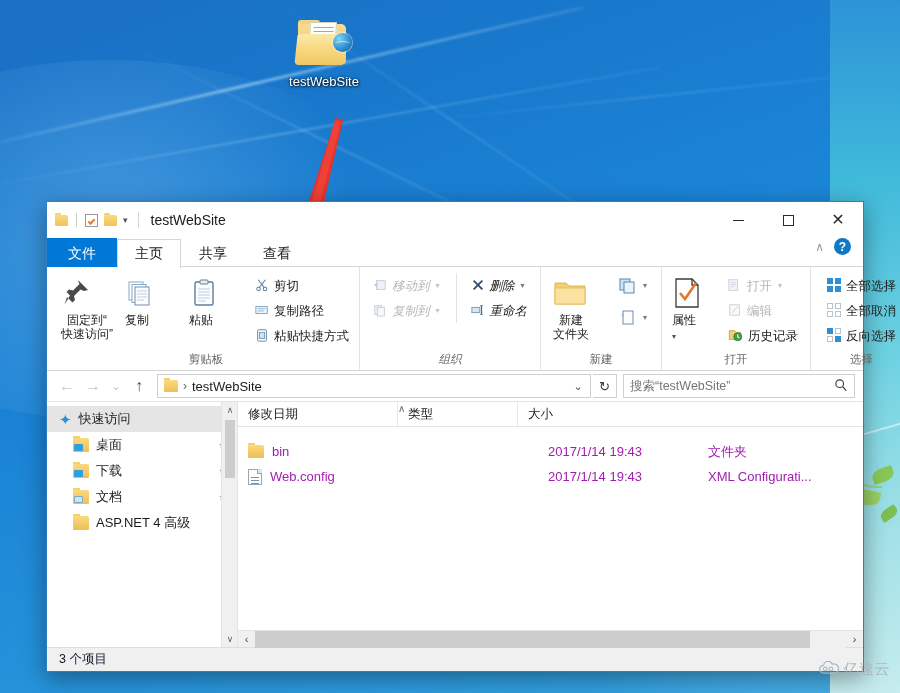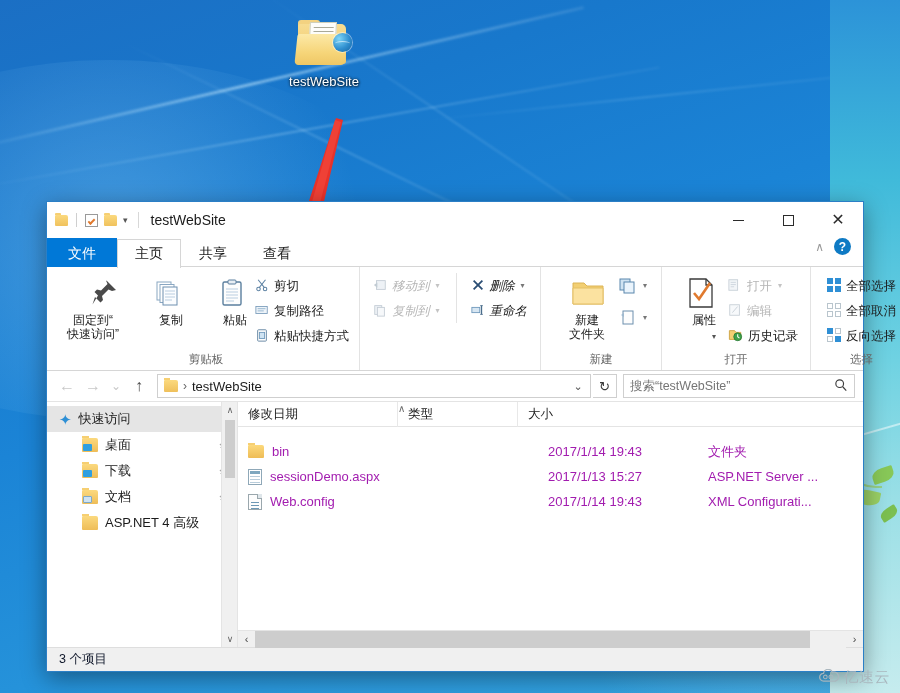--- a/index.html
+++ b/index.html
@@ -182,21 +182,21 @@
     height: 104px; background: #fff; border-bottom: 1px solid #d6d6d6;
     display: flex; flex: 0 0 auto; padding-left: 6px; font-size: 12px; color: #1b1b1b;
   }
   .rgroup { display: flex; flex-direction: column; position: relative; padding: 0 6px; }
   .rgroup + .rgroup { border-left: 1px solid #e3e3e3; }
   .rgroup .gbody { flex: 1; display: flex; align-items: flex-start; padding-top: 6px; gap: 2px; }
   .rgroup .gtitle {
     text-align: center; font-size: 11.5px; color: #666; padding-bottom: 4px; line-height: 13px;
   }
   .bigbtn {
-    width: 62px; display: flex; flex-direction: column; align-items: flex-end; gap: 3px;
+    width: 62px; display: flex; flex-direction: column; align-items: flex-start; gap: 3px;
     padding: 3px 2px; text-align: center; line-height: 14px; font-size: 12px;
   }
   .bigbtn .ic { height: 34px; display:flex; align-items:center; justify-content:center; }
   .smalllist { display: flex; flex-direction: column; gap: 3px; padding-top: 3px; }
   .smallbtn {
     display: flex; gap: 5px; padding: 2px 4px; line-height: 16px;
     font-size: 12.5px; white-space: nowrap;
   }
   .smallbtn.dim { color: #b5b5b5; }
   .smallbtn .caret { font-size: 8px; color: #777; margin-left: 1px; }
@@ -246,21 +246,21 @@
   
   .content { flex: 1; display: flex; min-height: 0; border-top: 1px solid #e4e4e4; }
 
   
   .navpane {
     width: 190px; background: #fff; position: relative;
     display: flex; flex-direction: column; font-size: 13px;
   }
   .navlist { flex: 1; overflow: hidden; padding-top: 4px; }
   .navitem {
-    height: 26px; display: flex; align-items: center; gap: 7px; padding-left: 35px;
+    height: 26px; display: flex; align-items: center; gap: 7px; padding-left: 26px;
     padding-right: 8px; color: #1b1b1b; position: relative;
   }
   .navitem.root { padding-left: 12px; background: #e5e5e5; font-weight: normal; }
   .navitem .pin-right { margin-left: auto; color: #8d8d8d; font-size: 11px; }
   .navscrollwrap { position: relative; width: 16px; background:#f0f0f0; }
   .navscrollwrap .arrowup, .navscrollwrap .arrowdn {
     position:absolute; left:0; width:16px; height:16px; display:flex;
     align-items:center; justify-content:center; color:#606060; font-size:9px;
   }
   .navscrollwrap .arrowup { top:0; }
@@ -343,21 +343,21 @@
 
   
   .statusbar {
     height: 24px; background: #f0f0f0; border-top: 1px solid #dedede;
     display: flex; align-items: center; padding-left: 12px;
     font-size: 12.5px; color: #0f172a; flex: 0 0 auto;
   }
 
   
   #watermark {
-    position: absolute; right: 10px; bottom: 6px; display: flex; align-items: center; gap: 4px;
+    position: absolute; right: 10px; bottom: 14px; display: flex; align-items: center; gap: 4px;
     color: #a9b6bd; font-size: 15px; opacity: .95;
   }
   #watermark .wtext { letter-spacing: .5px; }
 </style>
 </head>
 <body>
 
 <div id="desktop">
 
   <div class="glow g1"></div>
@@ -568,20 +568,21 @@
                     <rect x="1" y="5" width="9" height="6" fill="#d7e6f2" stroke="#6d97bb"></rect>
                     <line x1="12" y1="3" x2="12" y2="13" stroke="#4b6d8c" stroke-width="1.5"></line>
                     <line x1="10.5" y1="3" x2="13.5" y2="3" stroke="#4b6d8c"></line>
                     <line x1="10.5" y1="13" x2="13.5" y2="13" stroke="#4b6d8c"></line>
                   </svg>
               </span>
               <span>重命名</span>
             </div>
           </div>
         </div>
+        <div class="gtitle">组织</div>
       </div>
 
       <div class="rgroup" style="padding:0 10px;">
         <div class="gbody" style="gap:8px;">
           <div class="bigbtn" style="width:56px;">
             <div class="ic">
               <svg width="34" height="28" viewBox="0 0 34 28">
                 <path d="M2 4 h11 l3 3 h16 v18 H2 Z" fill="#f2cf73" stroke="#dcb455"></path>
                 <path d="M2 9 h30 v16 H2 Z" fill="#fbe2a0" stroke="#e4bf64"></path>
               </svg>
@@ -818,34 +819,20 @@
             <div class="c name">
               <span class="ficon folder"></span>
               <span>bin</span>
             </div>
             <div class="c date">2017/1/14 19:43</div>
             <div class="c type">文件夹</div>
             <div class="c size"></div>
           </div>
           <div class="frow">
             <div class="c name">
-              <span class="ficon aspx">
-                <span class="hdr"></span>
-                  <span class="l" style="top:6px"></span>
-                  <span class="l" style="top:9px"></span>
-                  <span class="l" style="top:12px"></span>
-              </span>
-              <span>sessionDemo.aspx</span>
-            </div>
-            <div class="c date">2017/1/13 15:27</div>
-            <div class="c type">ASP.NET Server ...</div>
-            <div class="c size"></div>
-          </div>
-          <div class="frow">
-            <div class="c name">
               <span class="ficon xml">
                 <span class="fold"></span>
                   <span class="l" style="top:7px"></span>
                   <span class="l" style="top:10px"></span>
                   <span class="l" style="top:13px"></span>
               </span>
               <span>Web.config</span>
             </div>
             <div class="c date">2017/1/14 19:43</div>
             <div class="c type">XML Configurati...</div>

